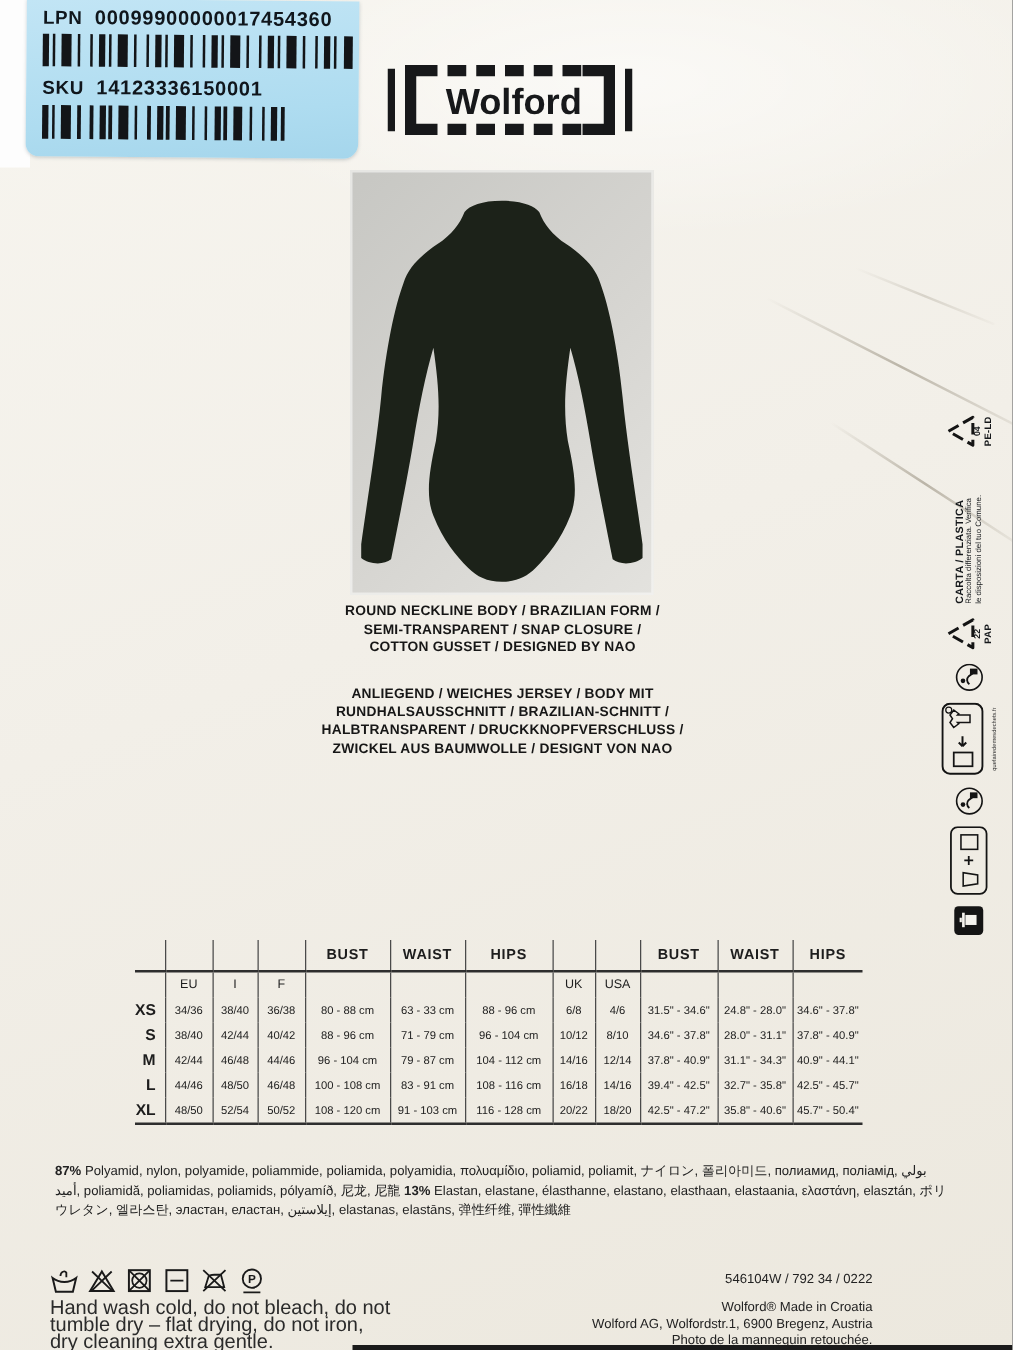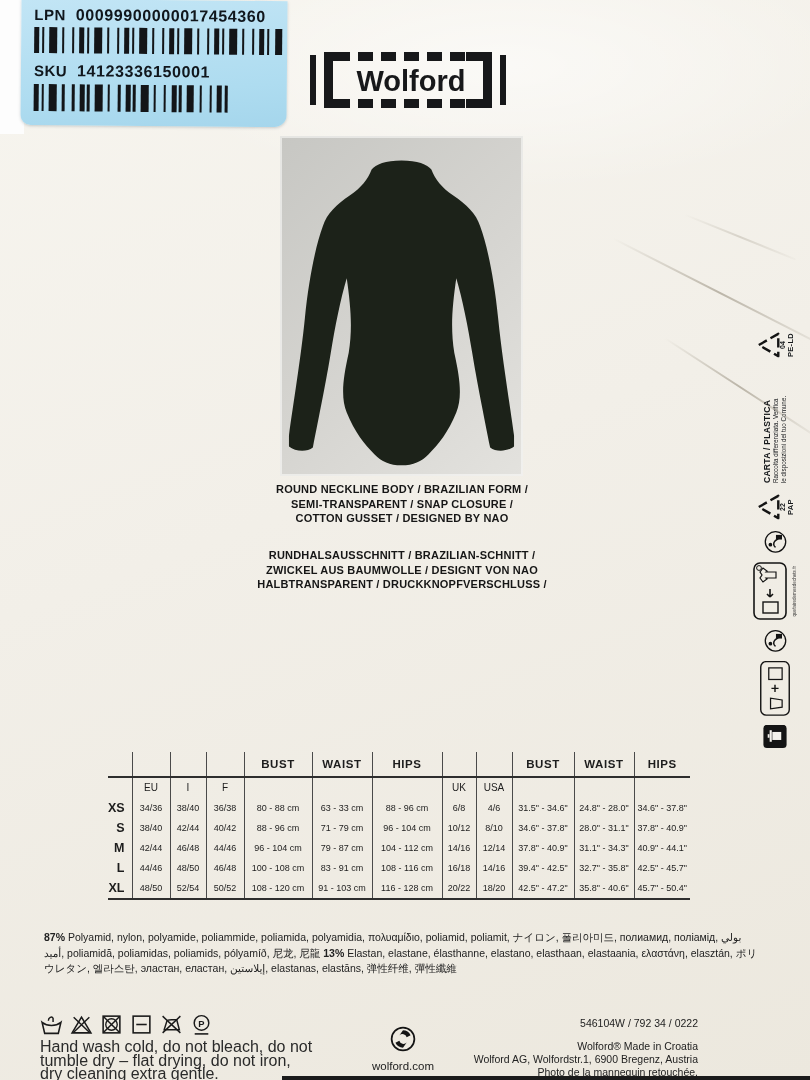--- a/index.html
+++ b/index.html
@@ -244,23 +244,24 @@
       <path fill="#1c2219" d="M122 14 C106 14 96 18 92 23 C88 33 82 41 70 49 C57 58 47 67 43 80 C36 99 29 132 25 172 C21 212 13 260 9 290 L9 301 C15 306 27 307 33 302 C39 272 47 232 51 207 C55 182 61 152 67 132 C71 160 73 182 69 207 C63 234 61 252 67 267 C75 287 85 299 95 309 C102 316 110 320 122 320 C134 320 142 316 149 309 C159 299 169 287 177 267 C183 252 181 234 175 207 C171 182 173 160 177 132 C183 152 189 182 193 207 C197 232 205 272 211 302 C217 307 229 306 235 301 L235 290 C231 260 223 212 219 172 C215 132 208 99 201 80 C197 67 187 58 174 49 C162 41 156 33 152 23 C148 18 138 14 122 14 Z"></path>
     </svg>
   </div>
 
   <div class="desc desc-en">
     <p>ROUND NECKLINE BODY / BRAZILIAN FORM /</p>
     <p>SEMI-TRANSPARENT / SNAP CLOSURE /</p>
     <p>COTTON GUSSET / DESIGNED BY NAO</p>
   </div>
   <div class="desc desc-de">
+    <p>ANLIEGEND / WEICHES JERSEY / BODY MIT</p>
     <p>RUNDHALSAUSSCHNITT / BRAZILIAN-SCHNITT /</p>
+    <p>HALBTRANSPARENT / DRUCKKNOPFVERSCHLUSS /</p>
     <p>ZWICKEL AUS BAUMWOLLE / DESIGNT VON NAO</p>
-    <p>HALBTRANSPARENT / DRUCKKNOPFVERSCHLUSS /</p>
   </div>
 
   <div class="side-strip">
     <div class="side-rotated">
 
       <svg width="26" height="26" viewBox="0 0 26 26">
         <rect x="0" y="0" width="26" height="26" rx="4" fill="#141414"></rect>
         <rect x="9" y="10" width="9" height="10" fill="#f4f2ec"></rect>
         <rect x="7" y="7" width="13" height="2.4" fill="#f4f2ec"></rect>
         <rect x="11.5" y="4.8" width="4" height="2" fill="#f4f2ec"></rect>
@@ -469,28 +470,20 @@
       <text x="11" y="13" text-anchor="middle" font-family="Liberation Sans, sans-serif" font-size="9" font-weight="bold" fill="#1a1a1a">P</text>
       <path d="M4.5 20 H17.5" stroke="#1a1a1a" stroke-width="1.5"></path>
     </svg>
   </div>
   <div class="care-text">
     <p>Hand wash cold, do not bleach, do not</p>
     <p>tumble dry – flat drying, do not iron,</p>
     <p>dry cleaning extra gentle.</p>
   </div>
 
-  <div class="footer-center">
-    <svg width="26" height="26" viewBox="0 0 24 24">
-      <circle cx="12" cy="12" r="10.5" fill="none" stroke="#141414" stroke-width="1.6"></circle>
-      <path d="M12 4 a8 8 0 0 1 7 4.5 l-3.6 1.8 a4 4 0 0 0 -6.8 -1.6 z" fill="#141414"></path>
-      <path d="M12 20 a8 8 0 0 1 -7 -4.5 l3.6 -1.8 a4 4 0 0 0 6.8 1.6 z" fill="#141414"></path>
-    </svg>
-    <div class="site">wolford.com</div>
-  </div>
 
   <div class="footer-right">
     <p class="article">546104W / 792 34 / 0222</p>
     <p>Wolford®  Made in Croatia</p>
     <p>Wolford AG, Wolfordstr.1, 6900 Bregenz, Austria</p>
     <p>Photo de la mannequin retouchée.</p>
   </div>
 
   <div class="bottom-line"></div>
 </div>

